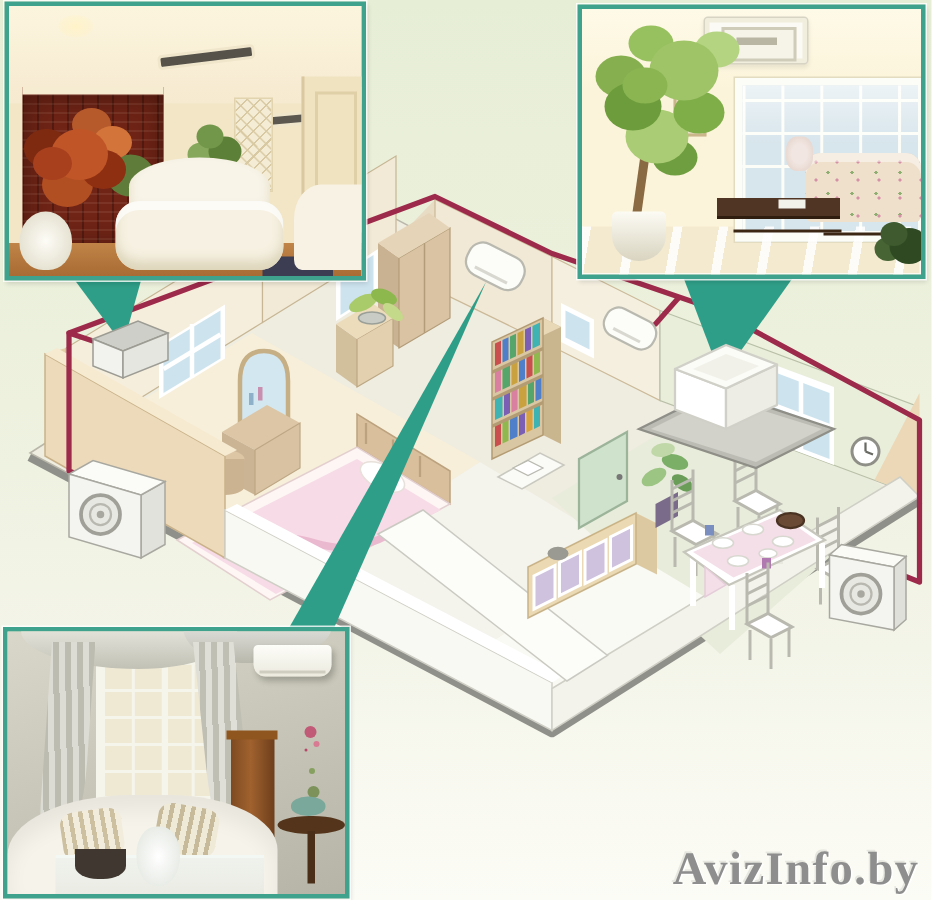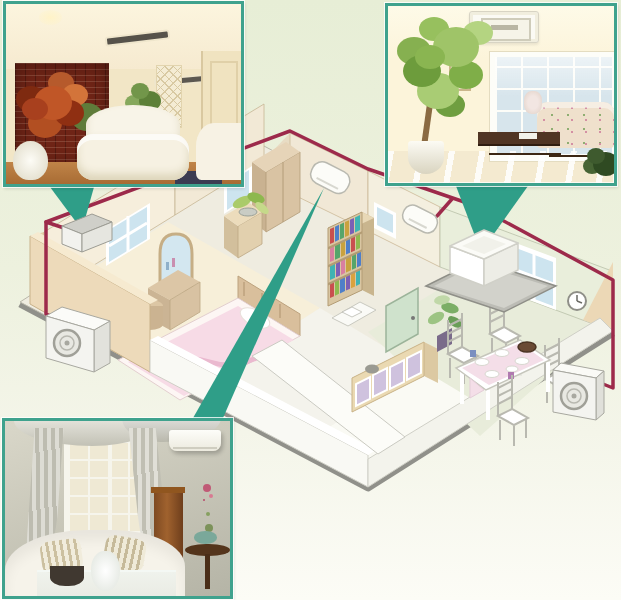--- a/index.html
+++ b/index.html
@@ -426,14 +426,15 @@
   <div class="p3-sidetable"></div>
   <div class="p3-compote"></div>
   <div class="p3-sofa"></div>
   <div class="p3-pillow1"></div>
   <div class="p3-pillow2"></div>
   <div class="p3-glasstable"></div>
   <div class="p3-bowl"></div>
   <div class="p3-pitcher"></div>
 </div>
 
+<div class="watermark">AvizInfo.by</div>
 
 </div>
 
 </body></html>

